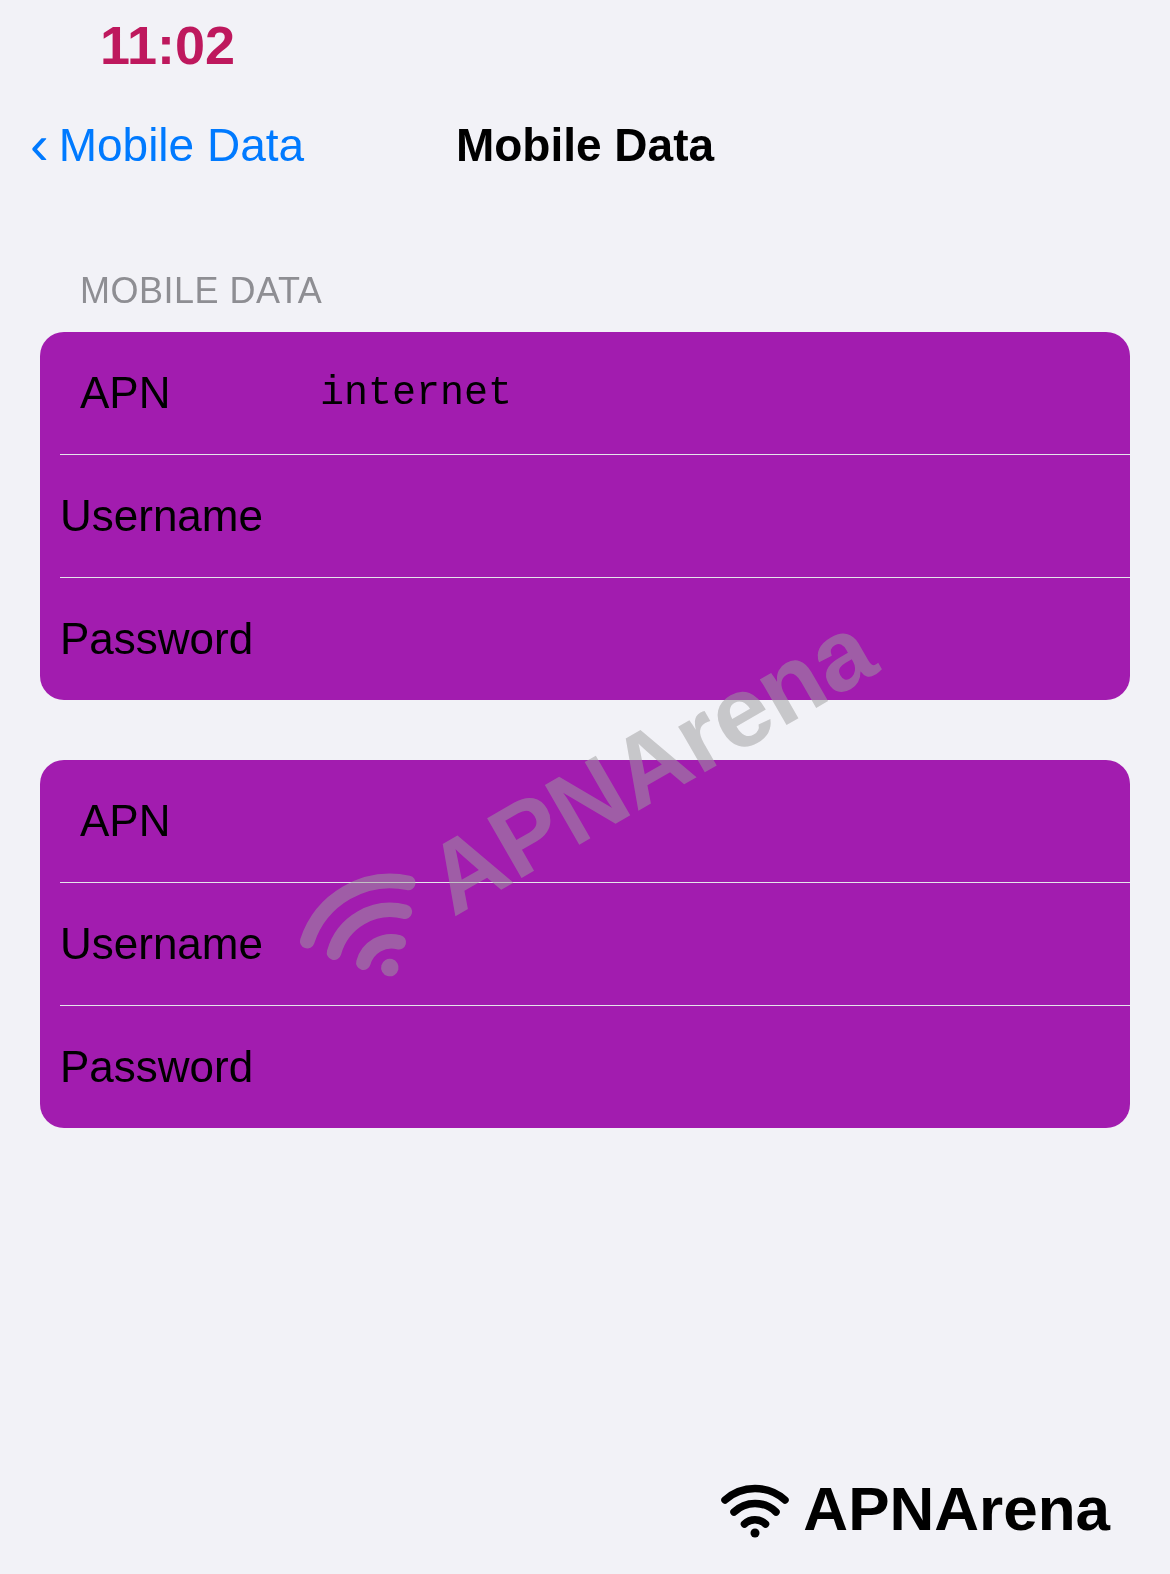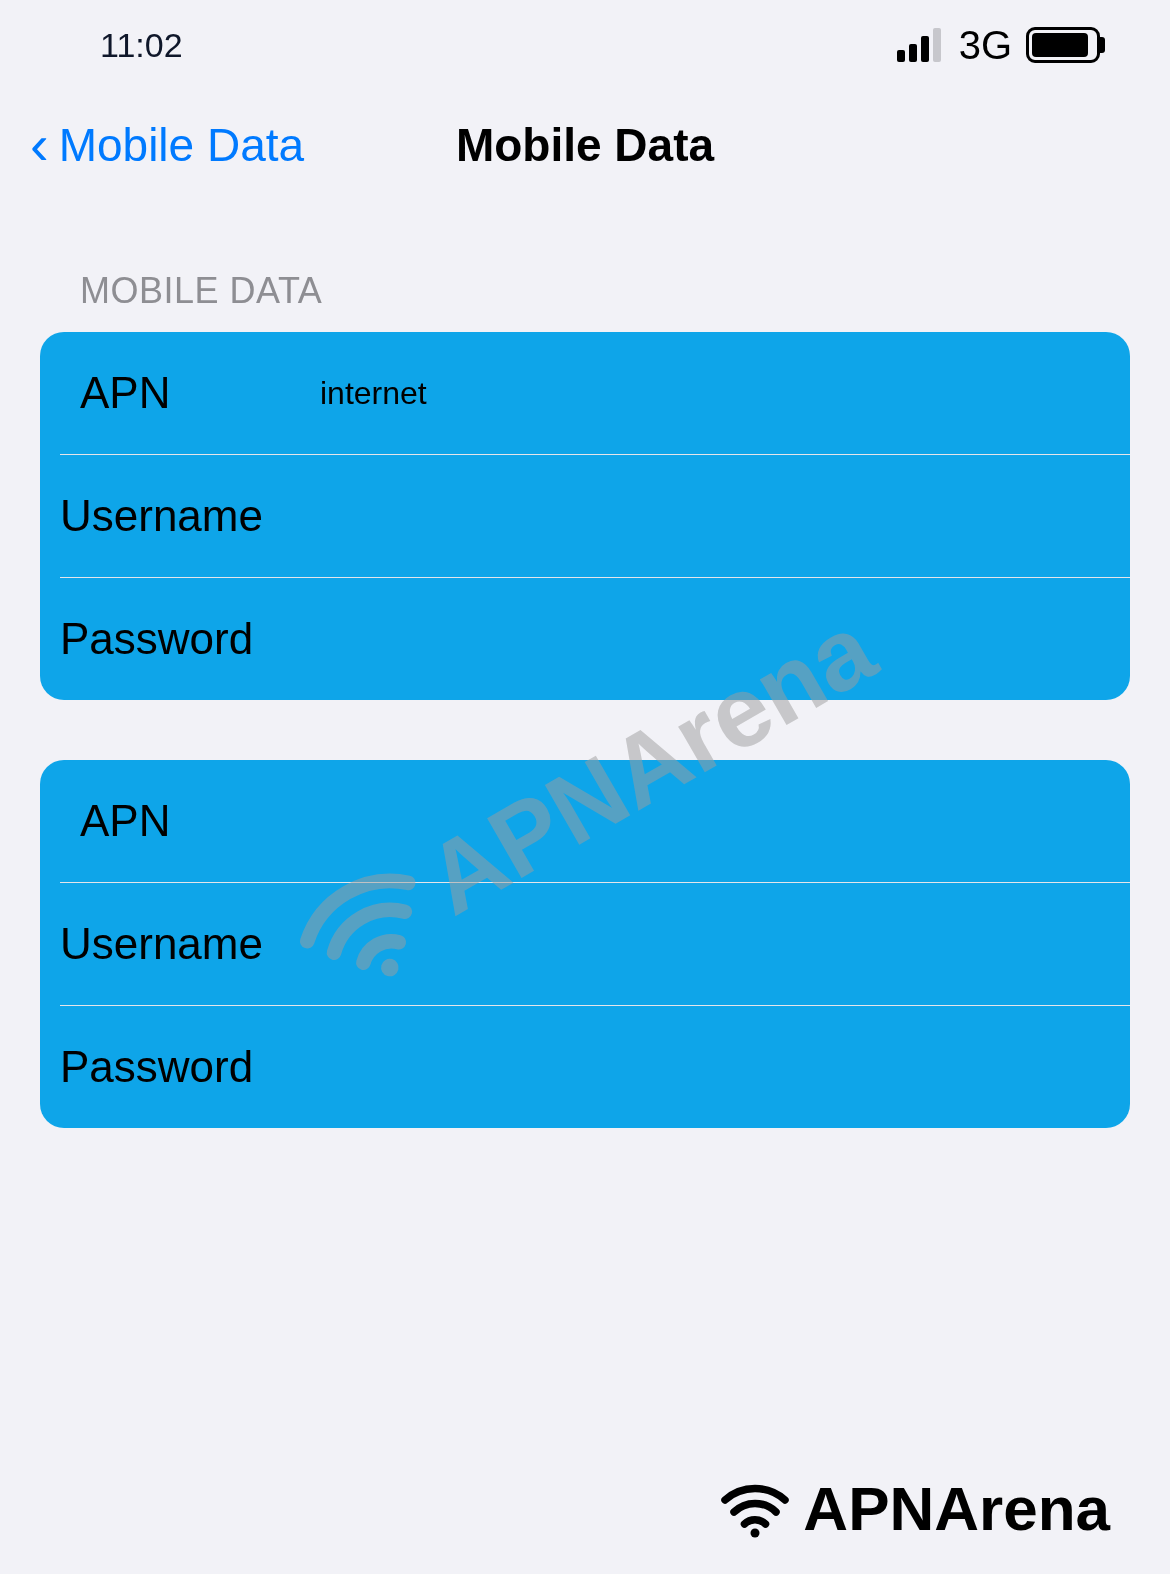--- a/index.html
+++ b/index.html
@@ -16,23 +16,23 @@
       overflow: hidden;
     }
     .status-bar {
       display: flex;
       justify-content: space-between;
       align-items: center;
       padding: 30px 70px 50px 100px;
       height: 110px;
     }
     .status-time {
-      font-size: 34px;
-      font-weight: 400;
-      color: #0f172a;
+      font-size: 54px;
+      font-weight: 700;
+      color: #be185d;
     }
     .status-right {
       display: flex;
       align-items: center;
       gap: 14px;
     }
     .signal-bars {
       display: flex;
       align-items: flex-end;
       gap: 4px;
@@ -113,21 +113,21 @@
     }
     .section-header {
       font-size: 36px;
       font-weight: 400;
       color: #8e8e93;
       text-transform: uppercase;
       letter-spacing: 0.5px;
       padding: 0 40px 20px 40px;
     }
     .section-group {
-      background-color: #0ea5e9;
+      background-color: #a21caf;
       border-radius: 24px;
       overflow: hidden;
     }
     .row {
       display: flex;
       align-items: center;
       padding: 36px 40px;
     }
     .row + .row {
       border-top: 1px solid #e5e5ea;
@@ -135,28 +135,28 @@
       padding-left: 0;
     }
     .row-label {
       font-size: 44px;
       font-weight: 400;
       color: #000;
       width: 240px;
       flex-shrink: 0;
     }
     .row-value {
-      font-size: 32px;
+      font-size: 40px;
       font-weight: 400;
       color: #000;
       border: none;
       background: transparent;
       outline: none;
       flex: 1;
-      font-family: Liberation Sans, sans-serif;
+      font-family: Liberation Mono, monospace;
     }
     .watermark {
       position: absolute;
       top: 50%;
       left: 50%;
       transform: translate(-50%, -40%) rotate(-30deg);
       font-size: 100px;
       font-weight: 700;
       color: #9e9e9e;
       opacity: 0.5;
@@ -184,33 +184,20 @@
     .wifi-svg {
       width: 80px;
       height: 60px;
     }
   </style>
 </head>
 <body>
 
 <div class="status-bar">
   <div class="status-time">11:02</div>
-  <div class="status-right">
-    <div class="signal-bars">
-      <div class="signal-bar b1"></div>
-      <div class="signal-bar b2"></div>
-      <div class="signal-bar b3"></div>
-      <div class="signal-bar b4"></div>
-    </div>
-    <div class="network-type">3G</div>
-    <div class="battery">
-      <div class="battery-fill"></div>
-      <div class="battery-tip"></div>
-    </div>
-  </div>
 </div>
 
 <div class="nav-bar">
   <div class="back-button">
     <span class="chevron-back">‹</span>
     <span>Mobile Data</span>
   </div>
   <div class="nav-title">Mobile Data</div>
 </div>
 

